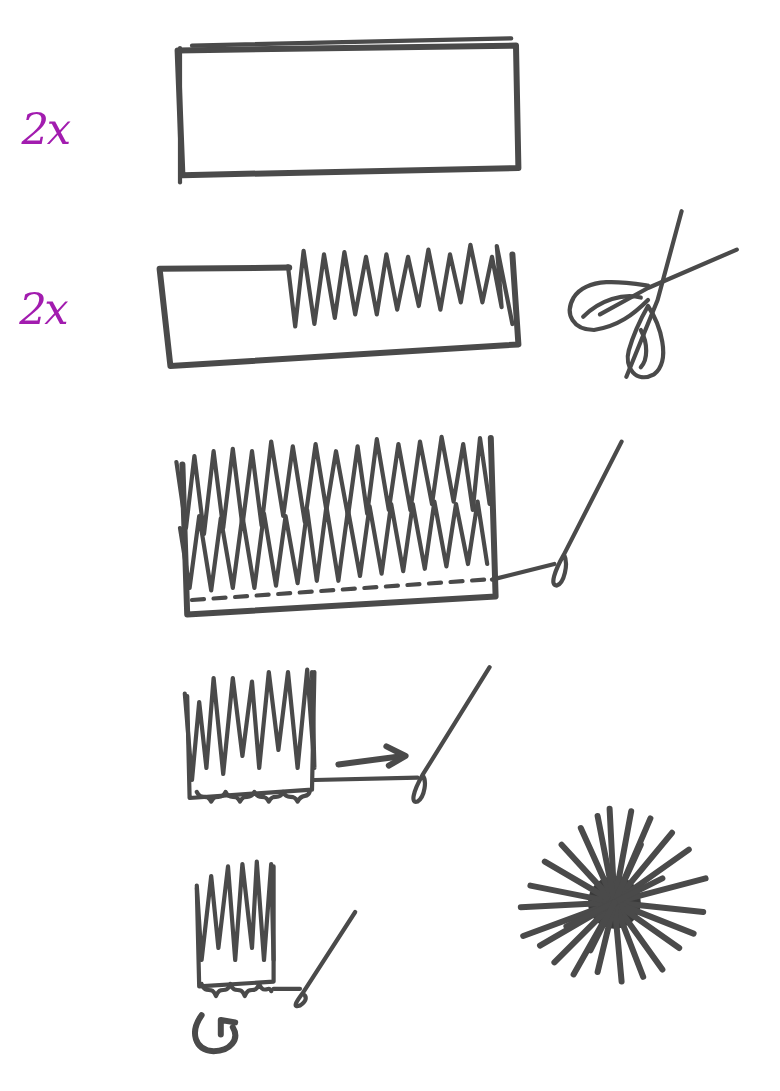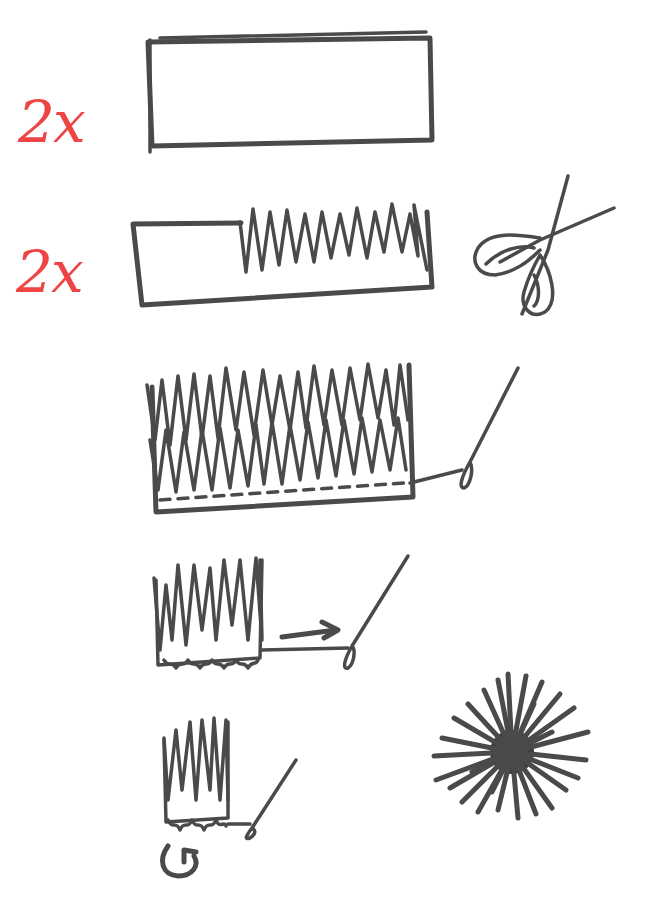--- a/index.html
+++ b/index.html
@@ -1,22 +1,22 @@
 <!DOCTYPE html>
 <html><head>
 <meta charset="utf-8">
 <style>
   html, body { margin:0; padding:0; background:#ffffff; }
   body { width:650px; height:909px; position:relative; overflow:hidden; }
   .label {
     position:absolute;
     font-family: "DejaVu Serif", serif;
     font-style: italic;
-    font-size: 58px;
-    color:#ef4444;
+    font-size: 36px;
+    color:#a21caf;
     letter-spacing:-2px;
   }
   svg.art { position:absolute; left:0; top:0; }
   .ink { stroke:#4a4a4a; fill:none; stroke-width:5; stroke-linecap:round; stroke-linejoin:round; }
   .ink-thin { stroke:#4a4a4a; fill:none; stroke-width:3.5; stroke-linecap:round; stroke-linejoin:round; }
 </style>
 </head>
 <body>
 
 <div class="label" style="left:18px; top:88px;">2x</div>

